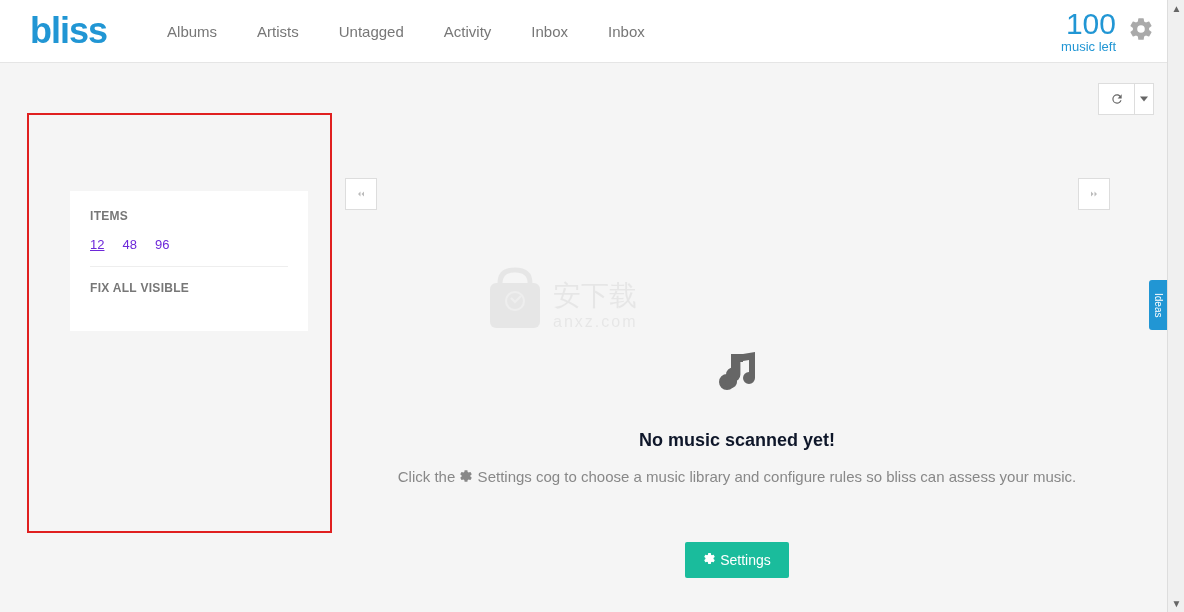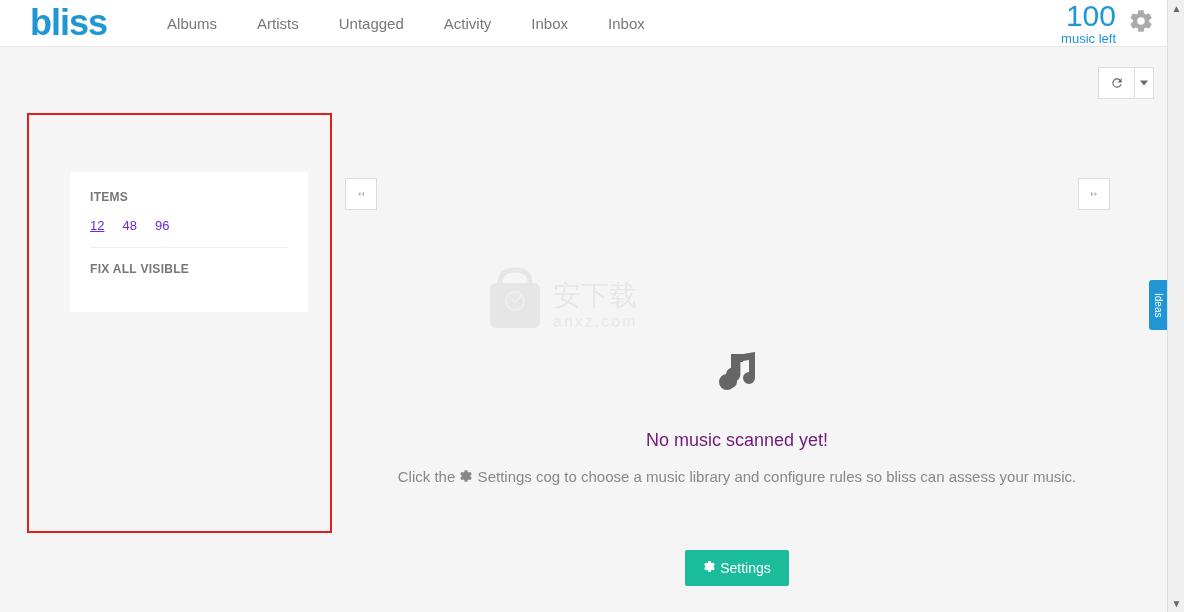--- a/index.html
+++ b/index.html
@@ -1,48 +1,48 @@
 <!DOCTYPE html>
 <html><head>
 <meta charset="utf-8">
 <style>
 * { margin: 0; padding: 0; box-sizing: border-box; }
 body { font-family: -apple-system, BlinkMacSystemFont, "Segoe UI", Helvetica, Arial, sans-serif; background: #f5f5f5; width: 1184px; height: 612px; overflow: hidden; position: relative; }
 
-.header { background: #fff; height: 47px; display: flex; align-items: center; padding: 0 30px; border-bottom: 1px solid #e5e5e5; }
+.header { background: #fff; height: 63px; display: flex; align-items: center; padding: 0 30px; border-bottom: 1px solid #e5e5e5; }
 .logo { color: #2196d4; font-size: 36px; font-weight: 700; letter-spacing: -1px; margin-right: 60px; }
 .nav { display: flex; gap: 40px; flex: 1; }
 .nav-item { color: #777; font-size: 15px; cursor: pointer; }
 .fixes-wrap { text-align: right; margin-right: 12px; }
 .fixes-count { color: #2196d4; font-size: 30px; font-weight: 300; line-height: 1; }
 .fixes-label { color: #2196d4; font-size: 13px; }
 .gear-icon { color: #aaa; cursor: pointer; }
 
 .toolbar { display: flex; justify-content: flex-end; padding: 20px 30px 10px; gap: 0; }
 .tool-btn { background: #fff; border: 1px solid #ddd; height: 32px; display: flex; align-items: center; justify-content: center; cursor: pointer; color: #666; }
 .tool-btn.refresh { width: 36px; border-right: none; }
 .tool-btn.dropdown { width: 20px; }
 
 .highlight-box { position: absolute; top: 113px; left: 27px; width: 305px; height: 420px; border: 2px solid #e02020; pointer-events: none; z-index: 10; }
 
-.sidebar-card { position: absolute; top: 172px; left: 70px; width: 238px; background: #fff; padding: 18px 20px 22px; }
+.sidebar-card { position: absolute; top: 191px; left: 70px; width: 238px; background: #fff; padding: 18px 20px 22px; }
 .sidebar-heading { color: #777; font-size: 12px; font-weight: 700; letter-spacing: 0.3px; margin-bottom: 14px; }
 .items-row { display: flex; gap: 18px; margin-bottom: 14px; color: #6d28d9; font-size: 13px; }
 .items-row .active { text-decoration: underline; }
 .divider { border: none; border-top: 1px solid #eee; margin: 0 0 14px; }
 .fix-text { color: #888; font-size: 14px; line-height: 1.5; margin-top: 10px; }
 
 .nav-arrow { position: absolute; top: 178px; width: 32px; height: 32px; background: #fff; border: 1px solid #ddd; display: flex; align-items: center; justify-content: center; color: #bbb; cursor: pointer; }
 .nav-arrow.left { left: 345px; }
 .nav-arrow.right { left: 1078px; }
 
 .main-content { position: absolute; top: 138px; left: 340px; right: 50px; bottom: 0; display: flex; flex-direction: column; align-items: center; padding-top: 210px; }
 .music-icon { color: #666; margin-bottom: 30px; }
-.main-title { color: #701a75; font-size: 18px; font-weight: 400; margin-bottom: 14px; }
-.main-text { color: #888; font-size: 15px; text-align: center; line-height: 1.6; margin-bottom: 20px; }
+.main-title { color: #0f172a; font-size: 18px; font-weight: 700; margin-bottom: 14px; }
+.main-text { color: #888; font-size: 15px; text-align: center; line-height: 1.6; margin-bottom: 12px; }
 .inline-gear { display: inline-block; vertical-align: middle; }
 .settings-btn { background: #1abc9c; color: #fff; border: none; padding: 10px 18px; font-size: 14px; border-radius: 2px; cursor: pointer; display: inline-flex; align-items: center; gap: 4px; margin-top: 40px; }
 
 .watermark { position: absolute; top: 265px; left: 485px; opacity: 0.15; pointer-events: none; z-index: 5; }
 
 .scrollbar { position: absolute; right: 0; top: 0; width: 17px; height: 100%; background: #f0f0f0; border-left: 1px solid #ddd; }
 .scroll-arrow { width: 17px; height: 17px; background: #f0f0f0; display: flex; align-items: center; justify-content: center; color: #666; font-size: 10px; cursor: pointer; }
 .scroll-arrow.up { position: absolute; top: 0; }
 .scroll-arrow.down { position: absolute; bottom: 0; }
 

